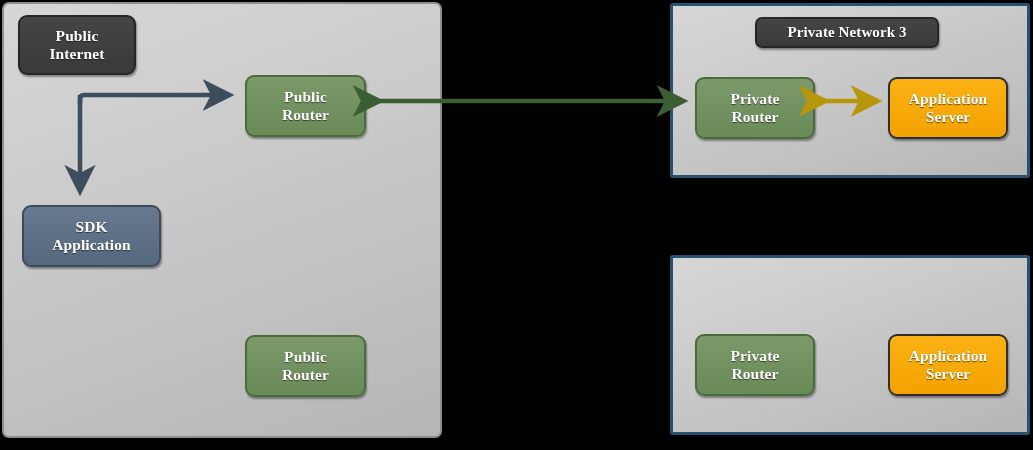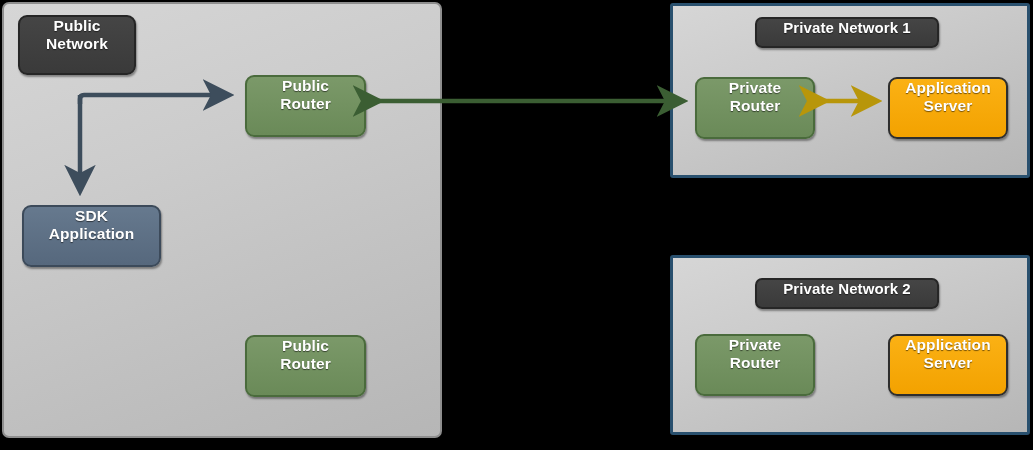--- a/index.html
+++ b/index.html
@@ -41,31 +41,32 @@
   .panel-private-2 {
     left: 670px; top: 255px;
     width: 360px; height: 180px;
   }
 
   
   .node {
     position: absolute;
     box-sizing: border-box;
     display: flex;
-    align-items: flex-start;
+    align-items: center;
     justify-content: center;
     text-align: center;
     color: #ffffff;
     font-weight: bold;
     font-size: 15.5px;
     line-height: 1.16;
     letter-spacing: 0.1px;
     border-radius: 9px;
     text-shadow: 0 1px 1px rgba(0,0,0,0.55);
     box-shadow: 1px 2px 2px rgba(0,0,0,0.38);
+    font-family: Liberation Serif, serif;
   }
   .node .lbl { display: block; padding: 0 4px; }
 
   .node-dark {
     background: linear-gradient(180deg, #454545 0%, #3a3a3a 100%);
     border: 2px solid #262626;
   }
   .node-green {
     background: linear-gradient(180deg, #7b9969 0%, #6a8a58 100%);
     border: 2px solid #4a6b3c;
@@ -111,21 +112,21 @@
 </head>
 <body>
 
 <div id="stage">
 
   <div class="panel panel-public">
 
     <div class="node node-dark n-public-internet">
       <span class="lbl">
         <span>Public</span><br>
-        <span>Network</span>
+        <span>Internet</span>
       </span>
     </div>
 
     <div class="node node-green n-public-router-top">
       <span class="lbl">
         <span>Public</span><br>
         <span>Router</span>
       </span>
     </div>
 
@@ -141,43 +142,40 @@
       <span class="lbl">
         <span>Public</span><br>
         <span>Router</span>
       </span>
     </div>
   </div>
 
   <div class="panel panel-private panel-private-1">
 
     <div class="node node-dark n-pn1-title">
-      <span class="lbl">Private Network 1</span>
+      <span class="lbl">Private Network 3</span>
     </div>
 
     <div class="node node-green n-pn1-router">
       <span class="lbl">
         <span>Private</span><br>
         <span>Router</span>
       </span>
     </div>
 
     <div class="node node-orange n-pn1-server">
       <span class="lbl">
         <span>Application</span><br>
         <span>Server</span>
       </span>
     </div>
   </div>
 
   <div class="panel panel-private panel-private-2">
 
-    <div class="node node-dark n-pn2-title">
-      <span class="lbl">Private Network 2</span>
-    </div>
 
     <div class="node node-green n-pn2-router">
       <span class="lbl">
         <span>Private</span><br>
         <span>Router</span>
       </span>
     </div>
 
     <div class="node node-orange n-pn2-server">
       <span class="lbl">

